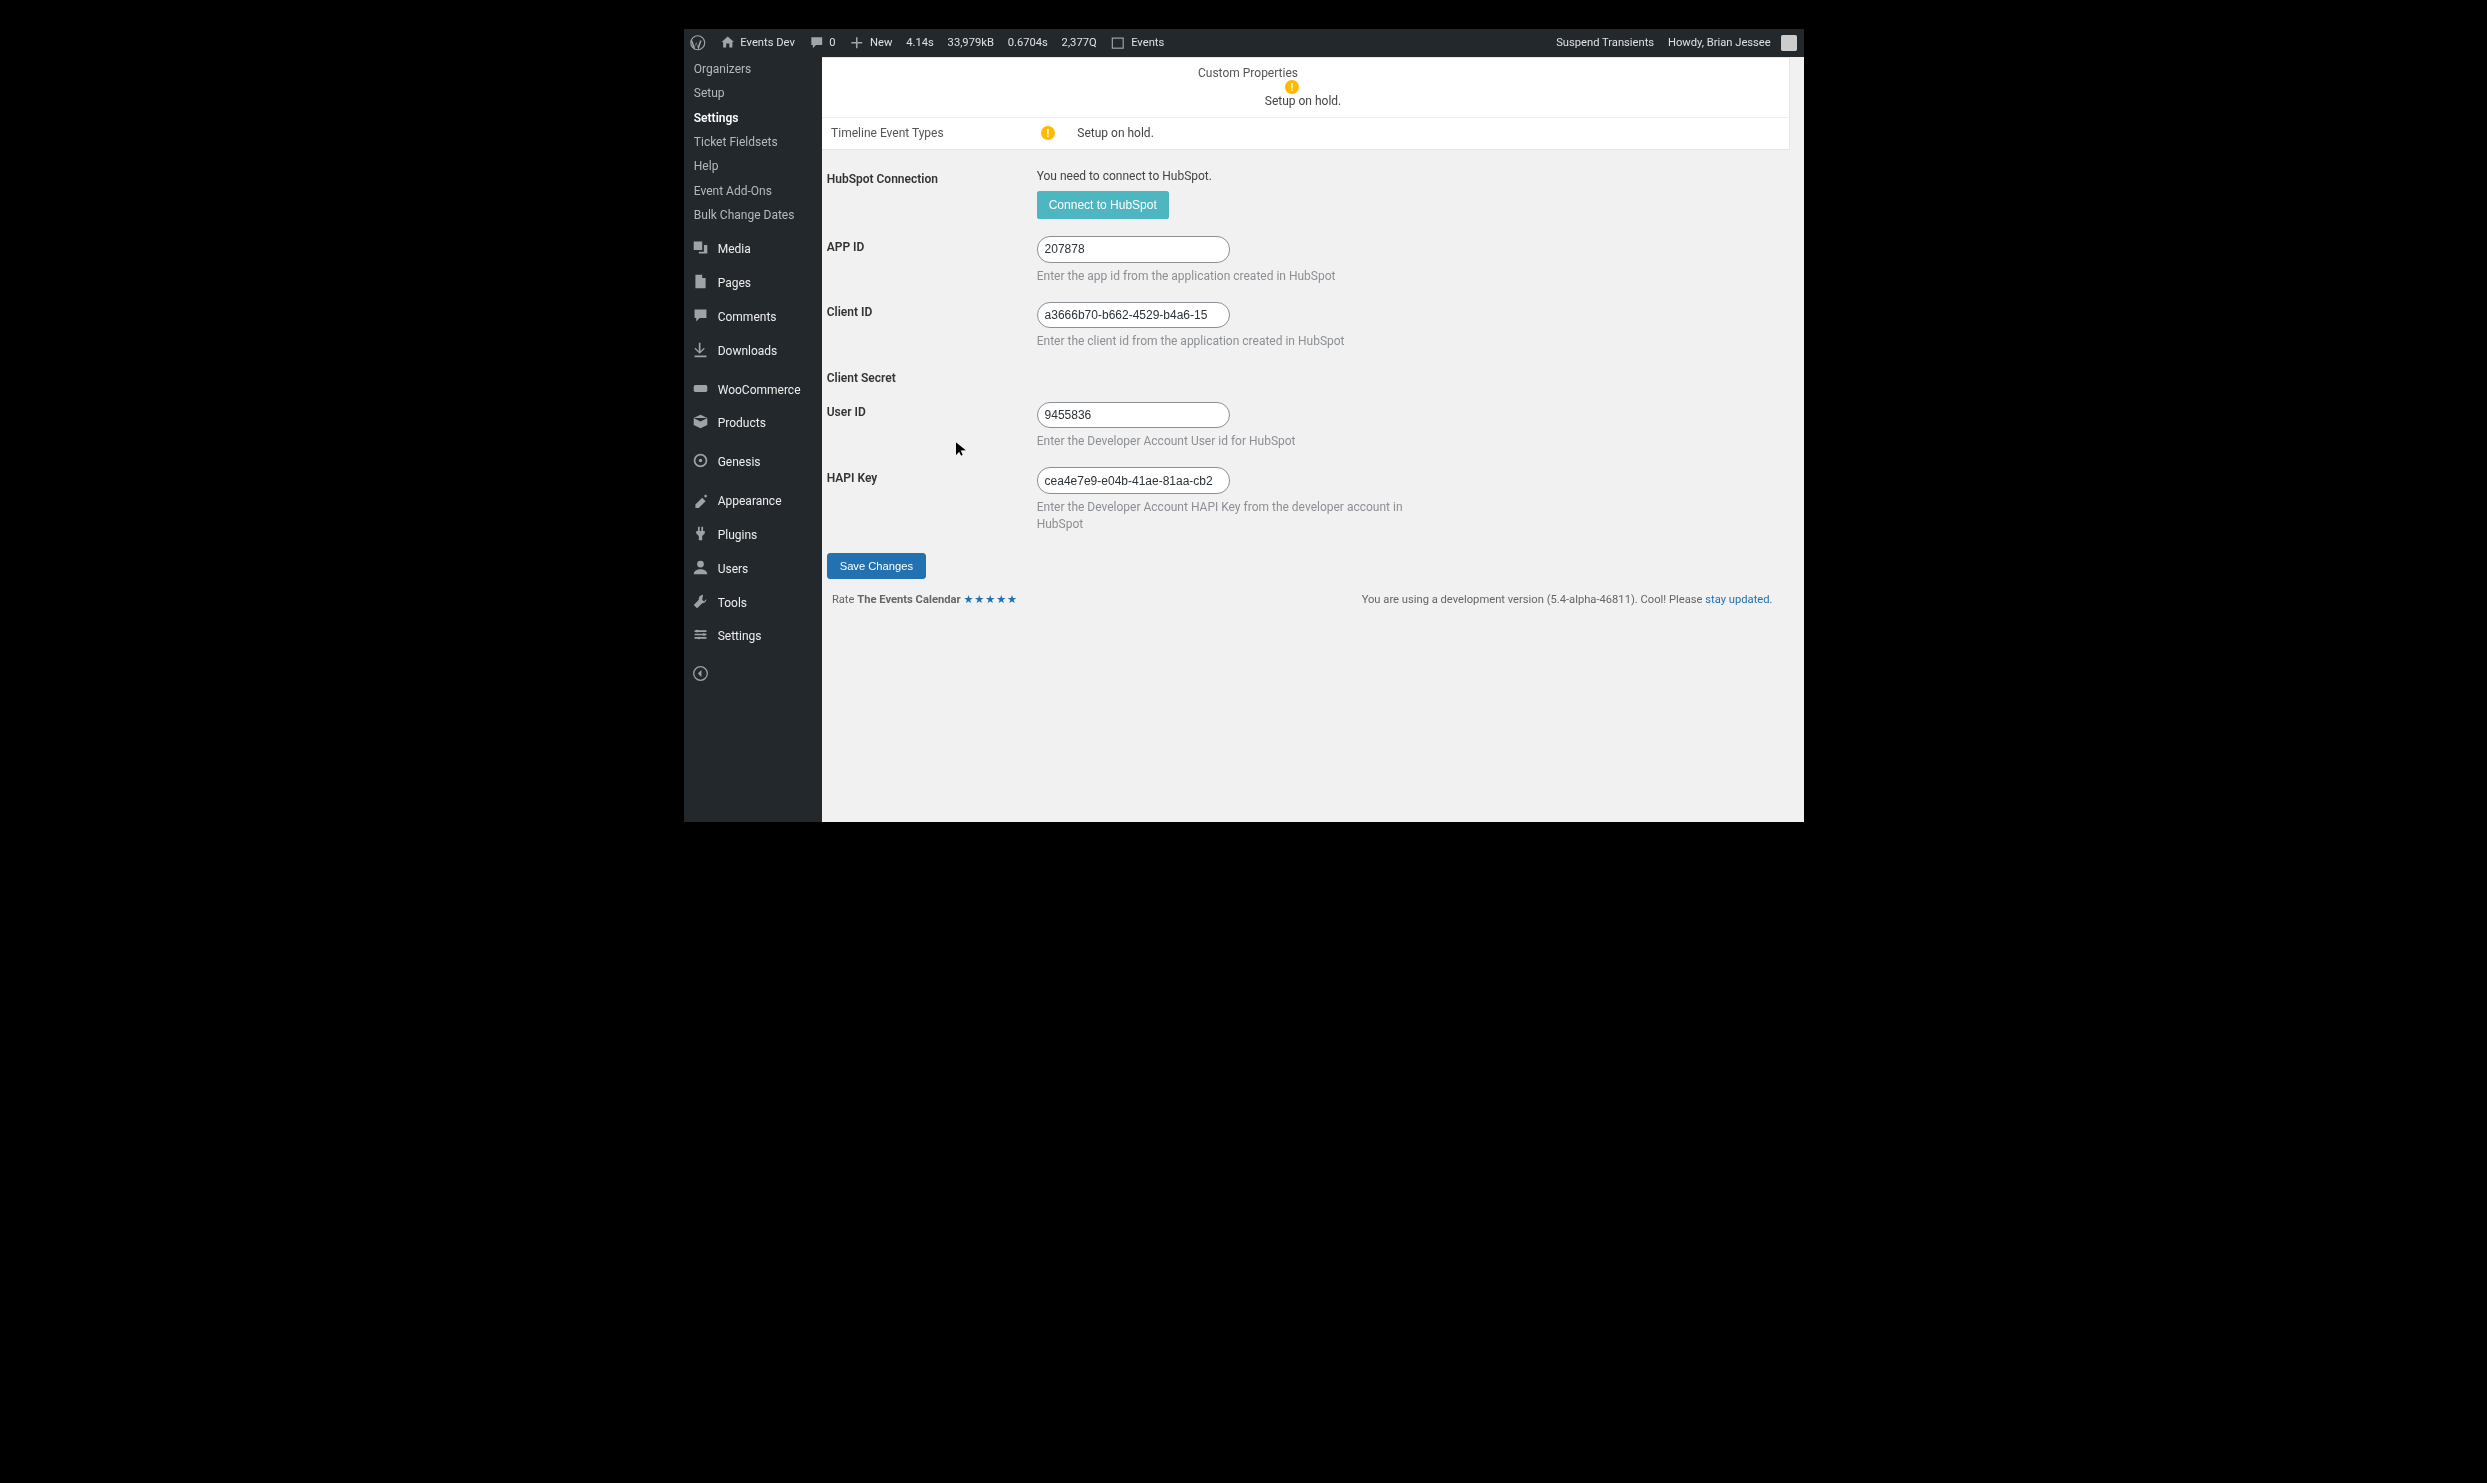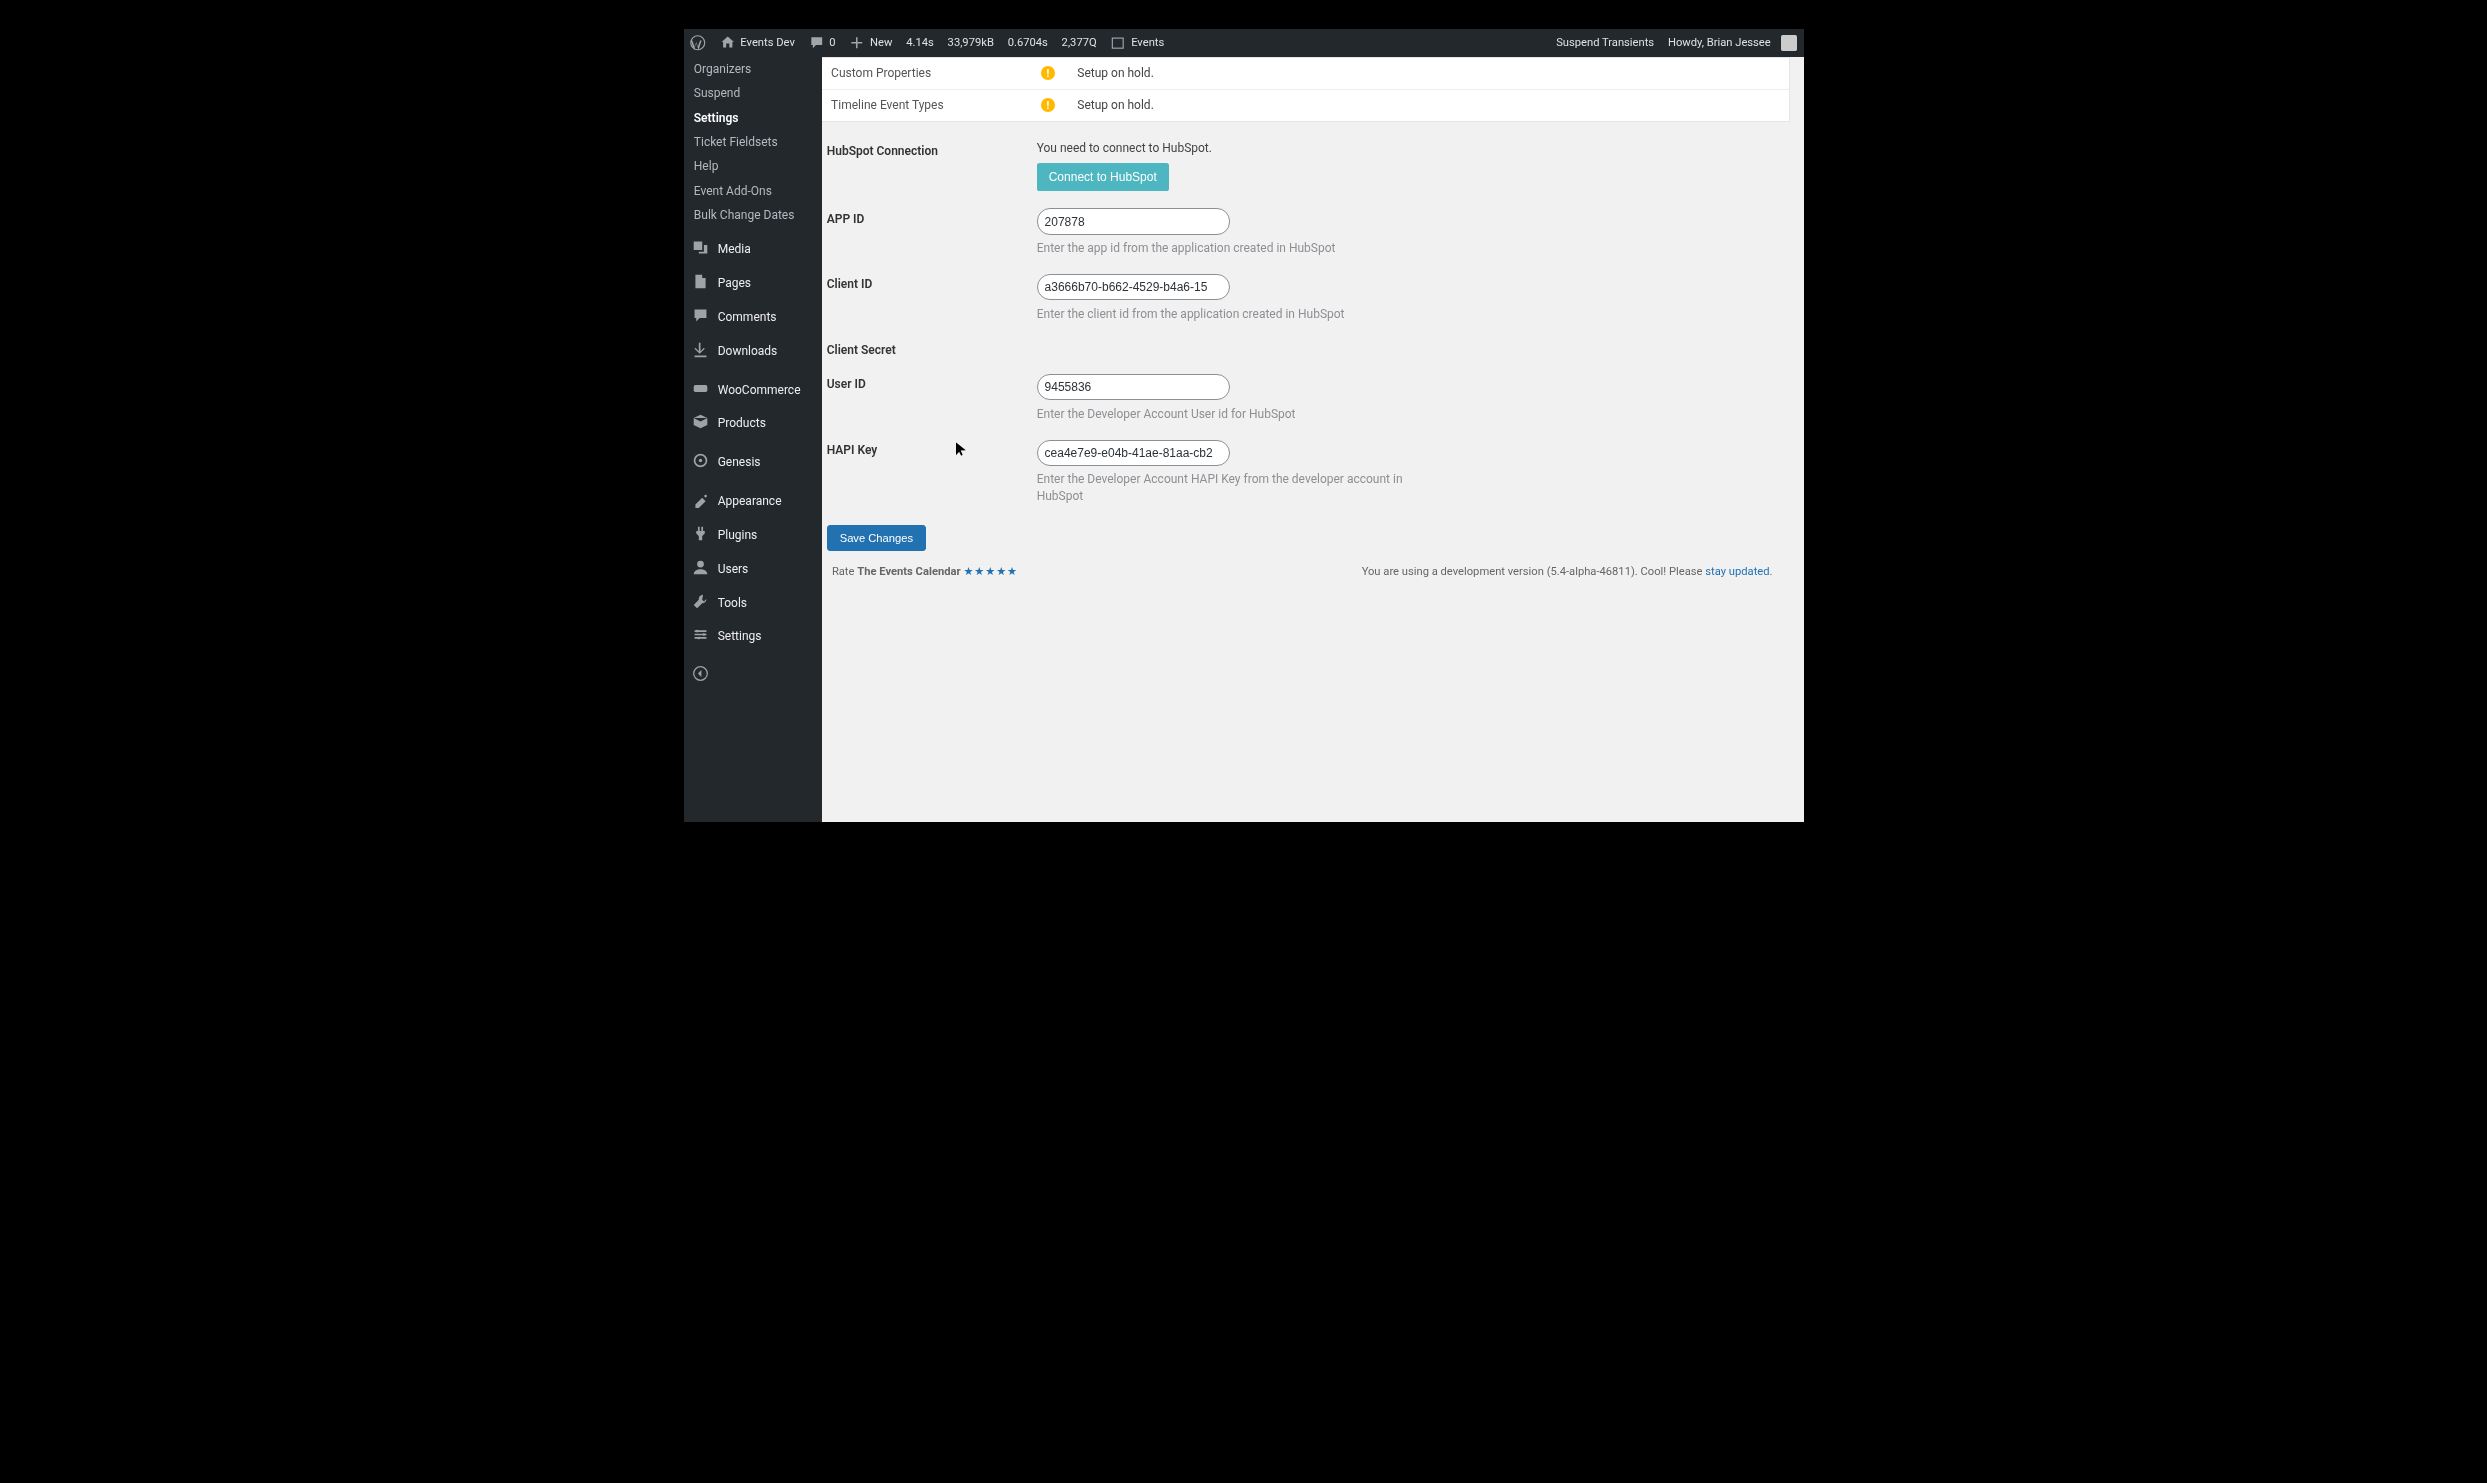--- a/index.html
+++ b/index.html
@@ -73,21 +73,21 @@
   background: #fff;
   border: 0.9px solid #e5e5e5;
   margin: 0 13.8px 0 -5.2px;
 }
 .status-row {
   display: flex;
   align-items: center;
   padding: 8.6px 13.8px;
   border-top: 0.9px solid #eee;
 }
-.status-row:first-child { border-top: none; }
+.status-row:first-child { border-top: none; flex-direction: column; }
 .status-label { width: 210px; color: #555; font-size: 12px; }
 .status-icon {
   width: 13.8px; height: 13.8px; border-radius: 50%;
   background: #ffb900; color: #fff; font-weight: bold; font-size: 10.3px;
   display: flex; align-items: center; justify-content: center;
   margin-right: 22.4px;
 }
 .status-text { color: #444; font-size: 12px; }
 .form-area { padding: 10.3px 15.5px 0 5.2px; }
 .form-row { display: flex; padding: 8.6px 0; }
@@ -195,21 +195,21 @@
         <span>Howdy, Brian Jessee</span>
         <span class="avatar"></span>
       </div>
     </div>
   </div>
 
   <div class="body-row">
     <div class="sidebar">
       <div id="subitems">
           <div class="sub-item">Organizers</div>
-          <div class="sub-item">Suspend</div>
+          <div class="sub-item">Setup</div>
           <div class="sub-item current">Settings</div>
           <div class="sub-item">Ticket Fieldsets</div>
           <div class="sub-item">Help</div>
           <div class="sub-item">Event Add-Ons</div>
           <div class="sub-item">Bulk Change Dates</div>
         </div>
       <div class="menu-sep"></div>
       <div id="menuitems">
           <div class="menu-item">
             <span><svg viewBox="0 0 20 20">

